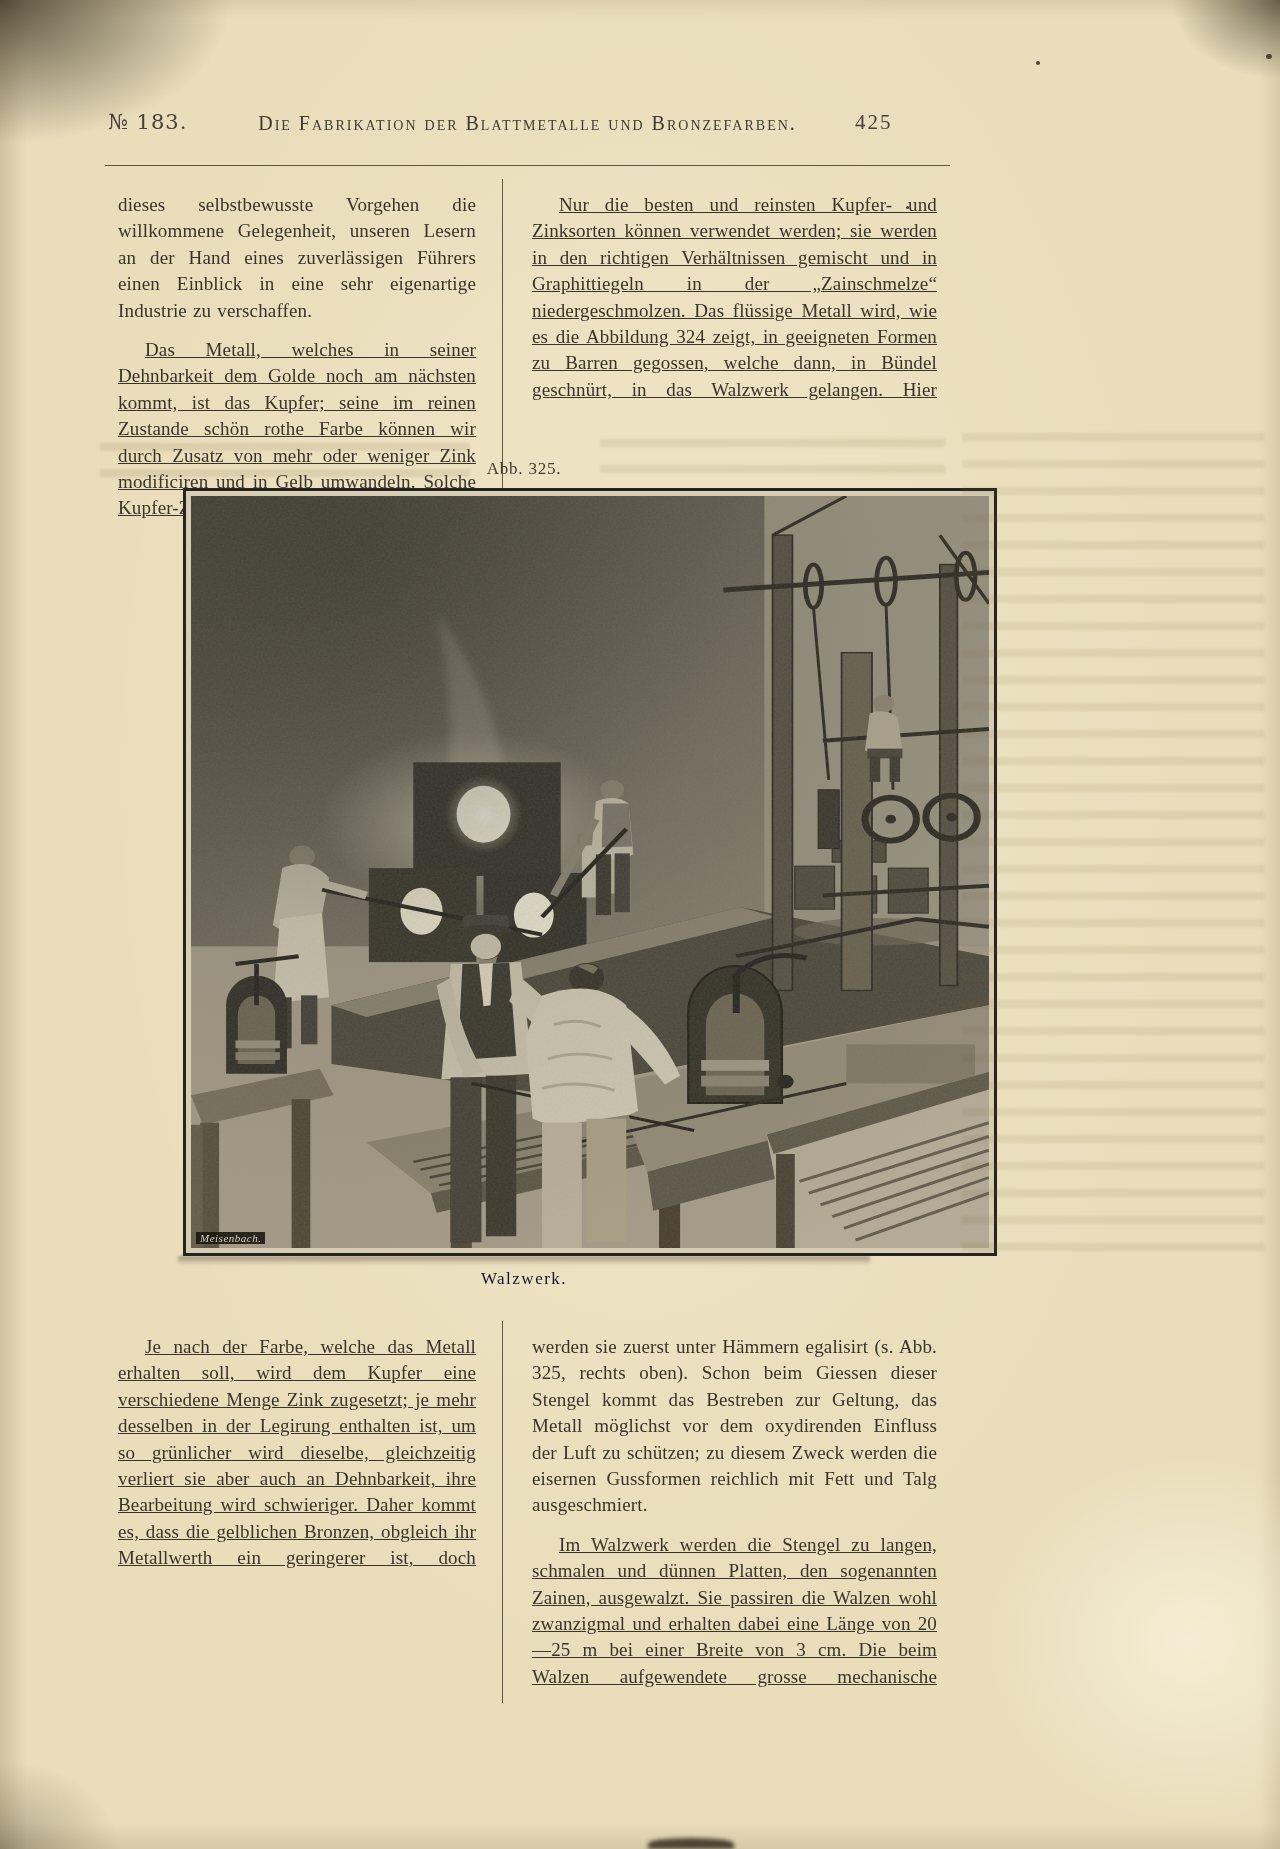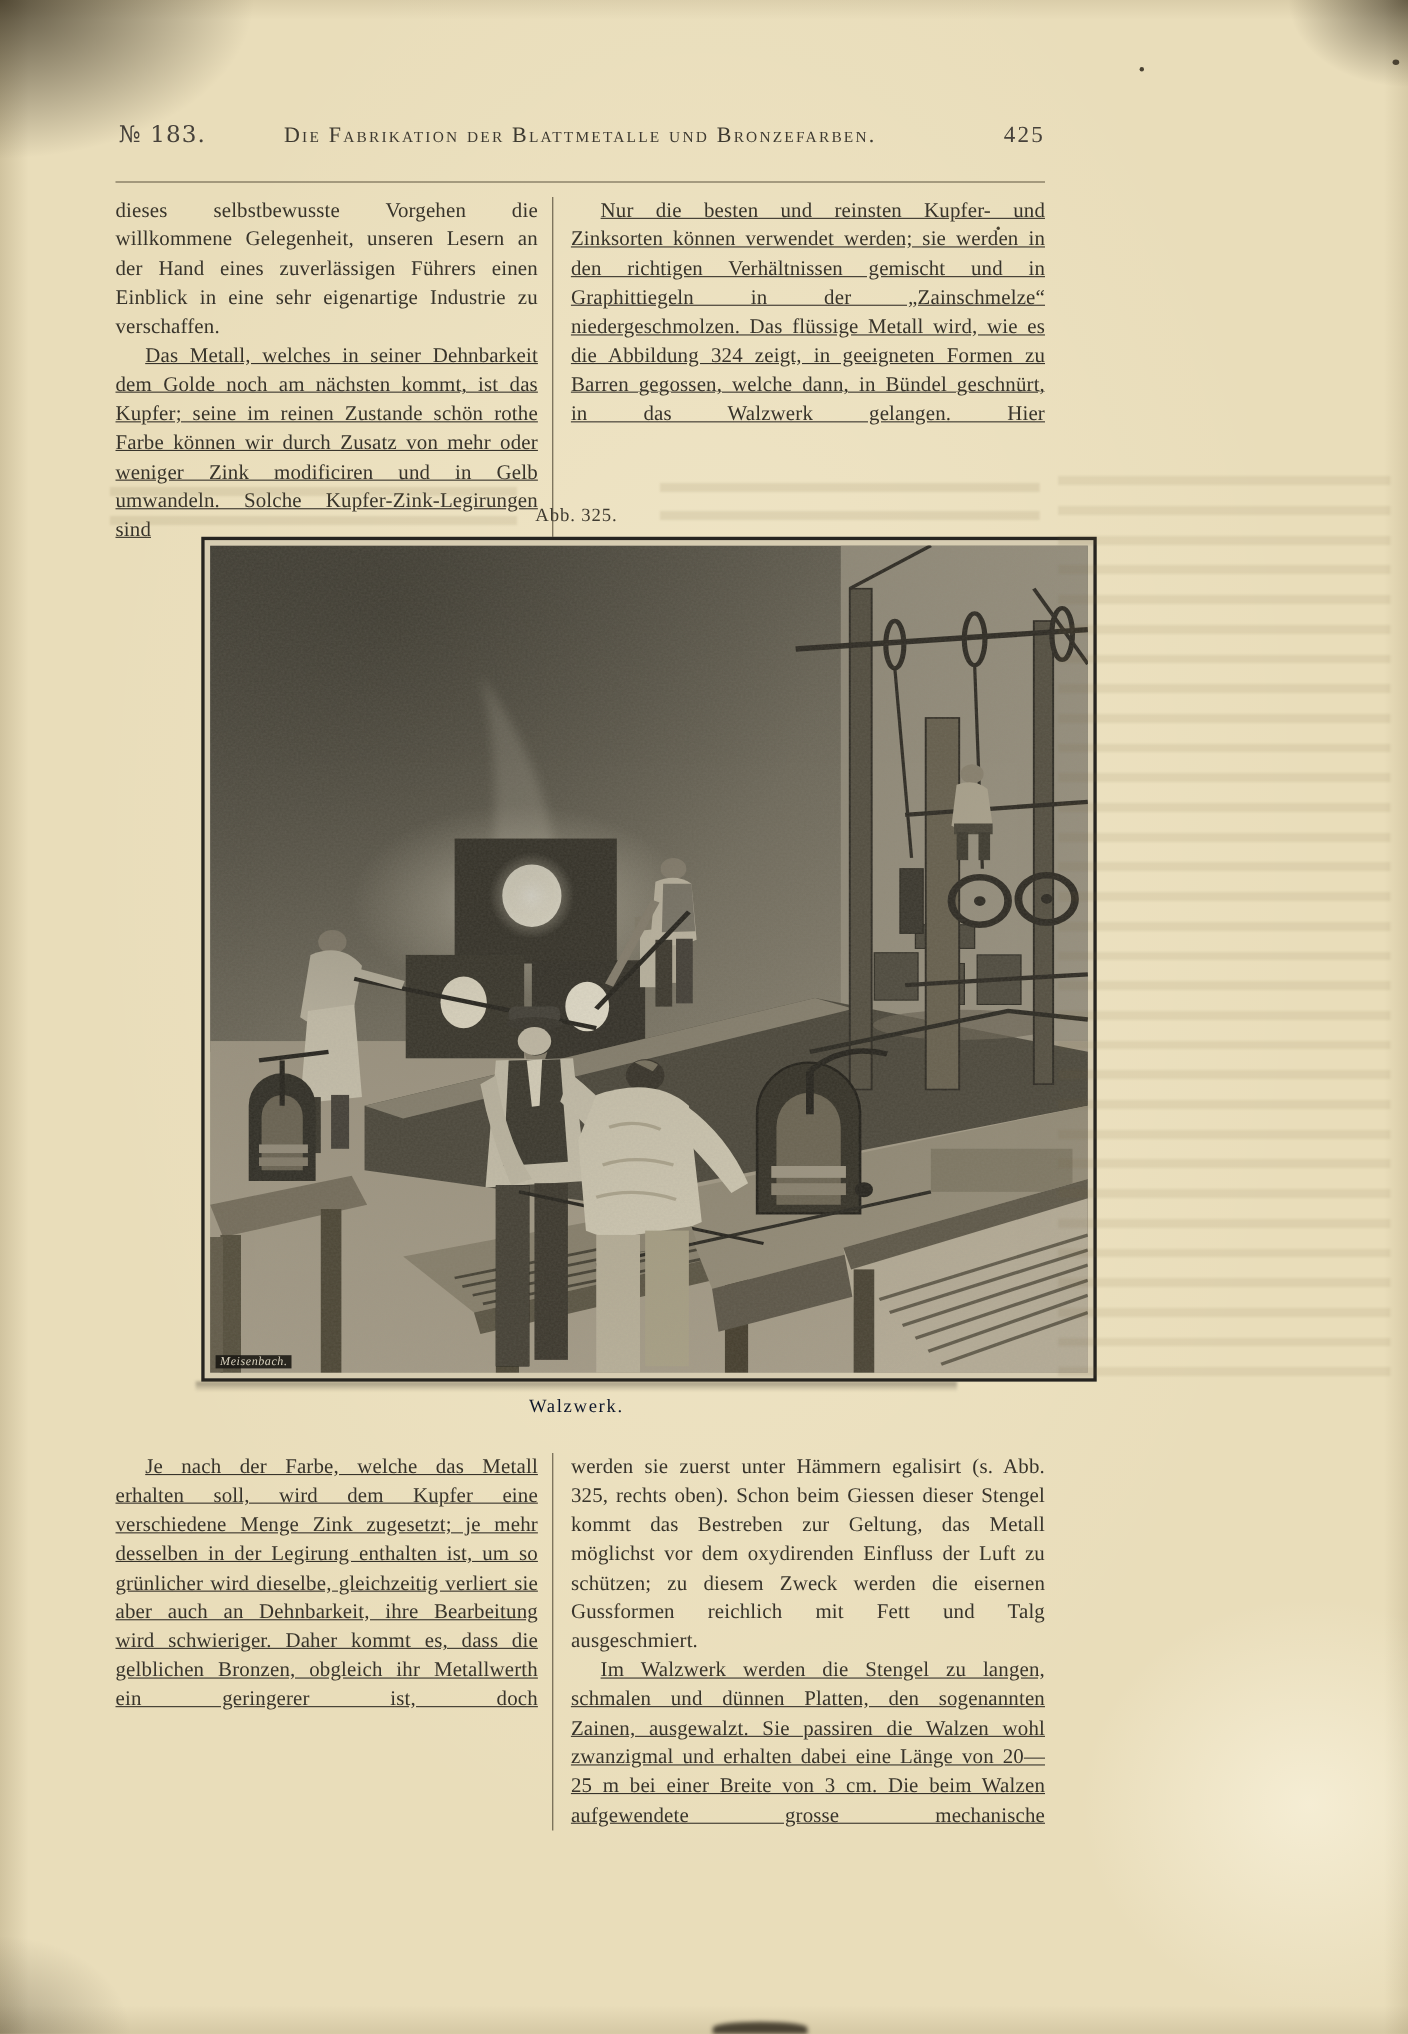--- a/index.html
+++ b/index.html
@@ -13,30 +13,30 @@
       linear-gradient(to bottom, rgba(110,92,52,0.12) 0px, rgba(110,92,52,0) 18px),
       linear-gradient(to top, rgba(110,92,52,0.16) 0px, rgba(110,92,52,0) 26px);
     font-family:"Liberation Serif","DejaVu Serif",serif;
     color:#37332b;
   }
   .abs{position:absolute;}
   
   .issue-no{left:108px;top:110px;font-size:21px;letter-spacing:1px;color:#46413a;font-family:"DejaVu Serif","Liberation Serif",serif;}
   .running-title{left:105px;top:112px;width:845px;text-align:center;font-variant:small-caps;
     font-size:20px;letter-spacing:2px;color:#3e3a31;}
-  .page-number{left:855px;top:110px;width:95px;text-align:right;font-size:21px;letter-spacing:2px;color:#46413a;}
+  .page-number{left:855px;top:110px;width:95px;font-size:21px;letter-spacing:2px;color:#46413a;}
   .header-rule{left:105px;top:165px;width:845px;height:0;border-top:1.6px solid rgba(70,62,42,0.85);}
   
   .cols{left:105px;width:845px;display:flex;font-size:19px;line-height:26.4px;
     text-align:justify;letter-spacing:0.15px;word-spacing:1.2px;color:#38342b;}
   .cols-top{top:179px;}
   .cols-bottom{top:1321px;}
   .col-left{width:397px;padding-right:13px;box-sizing:border-box;}
   .col-right{width:448px;padding-left:16px;border-left:1px solid rgba(62,55,38,0.8);box-sizing:border-box;}
-  .cols p{margin:0;}
+  .cols p{margin:13px;}
   .cols p.indent{text-indent:27px;text-decoration:underline;}
   .cols p.runover{text-align-last:justify;}
   
   .fig-caption-top{left:183px;top:459px;width:682px;text-align:center;font-size:17px;
     letter-spacing:0.8px;color:#3f3b31;}
   .figure-frame{left:183px;top:488px;width:814px;height:768px;box-sizing:border-box;
     border:3px solid #262420;background:#d7cdb2;padding:5px;}
   .figure-frame svg{display:block;width:100%;height:100%;}
   .fig-signature{left:10px;bottom:9px;font-size:11px;font-style:italic;color:#d8d1bd;
     background:rgba(24,22,17,0.88);padding:0 4px;letter-spacing:0.5px;}

